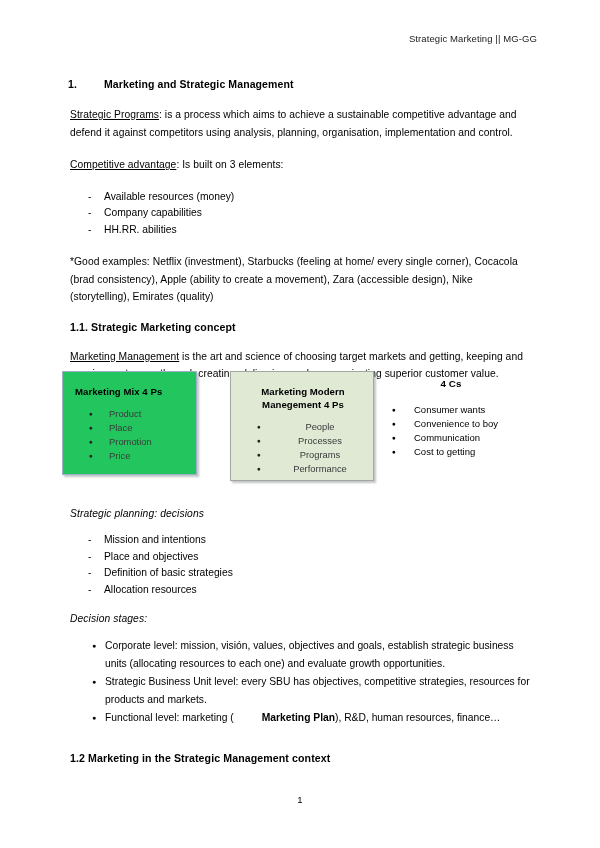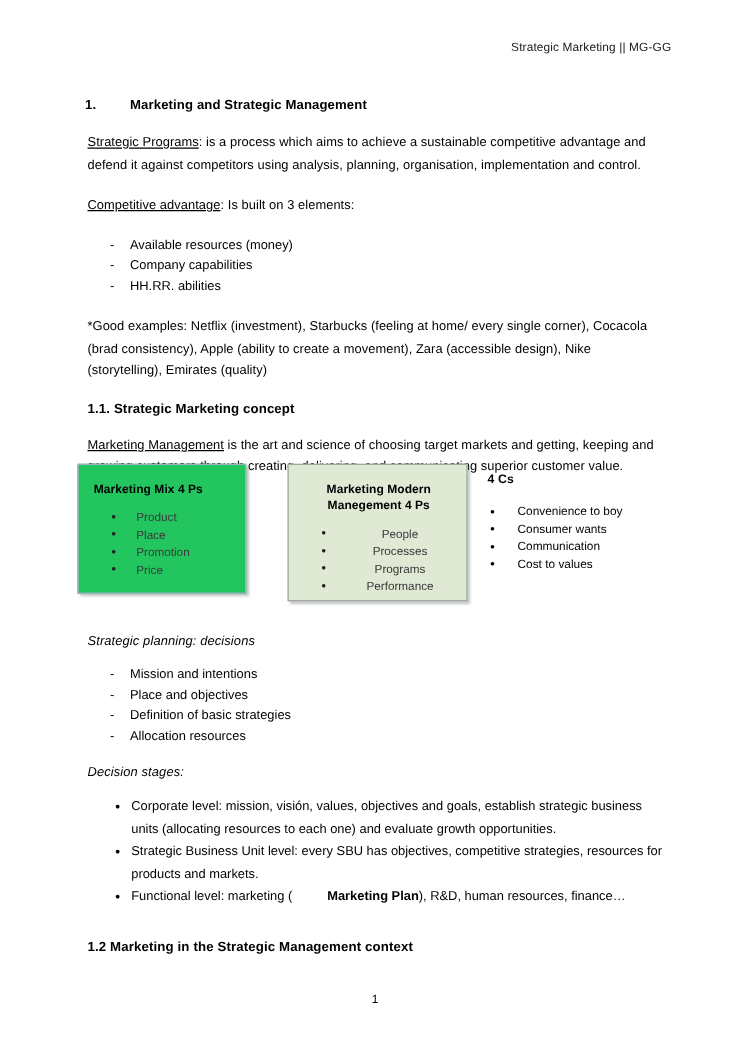--- a/index.html
+++ b/index.html
@@ -188,20 +188,21 @@
   
   .cs-block {
     position: absolute;
     left: 328px;
     top: 0;
     width: 152px;
   }
   .cs-title {
     font-size: 9.8px;
     font-weight: bold;
+    text-align: center;
     margin: 7px 0 14px 0;
     padding-right: 30px;
     letter-spacing: 0.1px;
   }
   .cs-block ul {
     list-style: none;
     margin: 0;
     padding: 0 0 0 2px;
   }
   .cs-block ul li {
@@ -297,24 +298,24 @@
         <li>People</li>
         <li>Processes</li>
         <li>Programs</li>
         <li>Performance</li>
       </ul>
     </div>
 
     <div class="cs-block">
       <div class="cs-title">4 Cs</div>
       <ul>
+        <li>Consumer wants</li>
         <li>Convenience to boy</li>
-        <li>Consumer wants</li>
         <li>Communication</li>
-        <li>Cost to values</li>
+        <li>Cost to getting</li>
       </ul>
     </div>
 
   </div>
 
   <div class="lower">
 
     <p class="italic-lead">Strategic planning: decisions</p>
 
     <ul class="dash-list">

